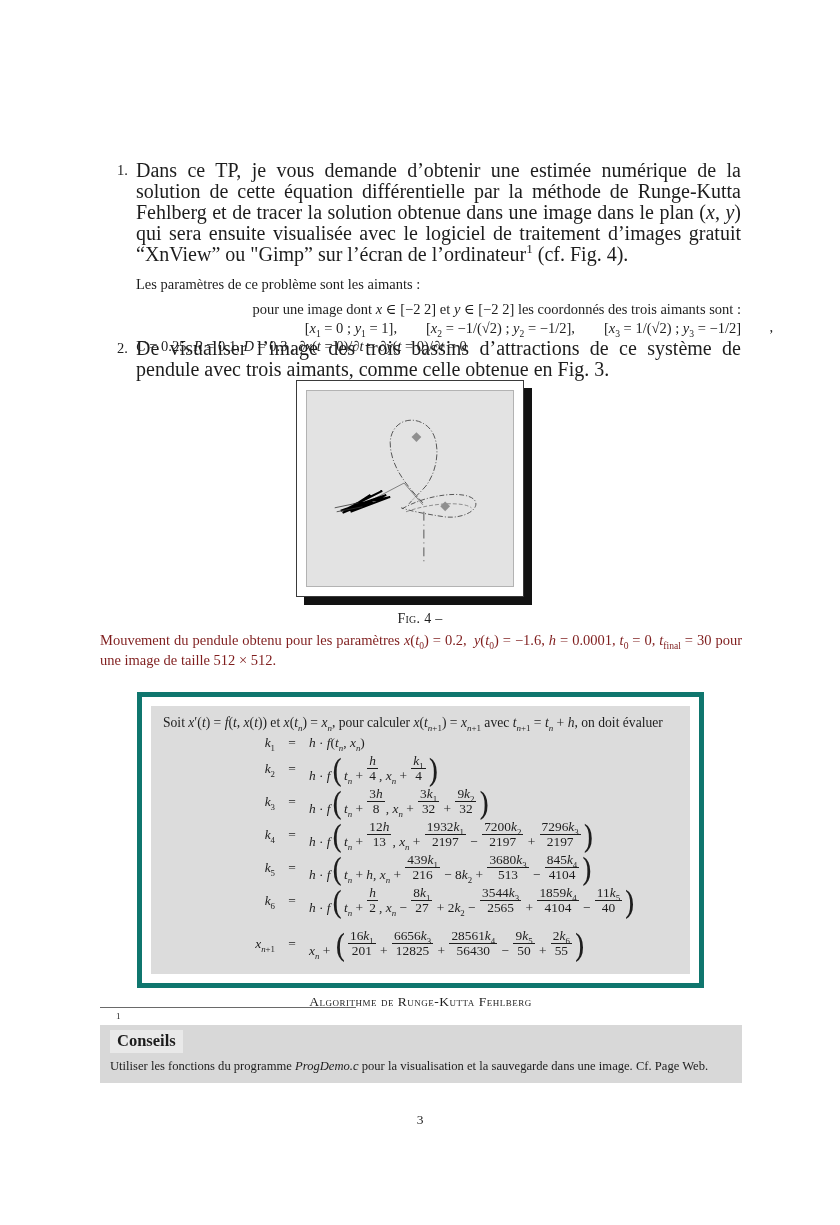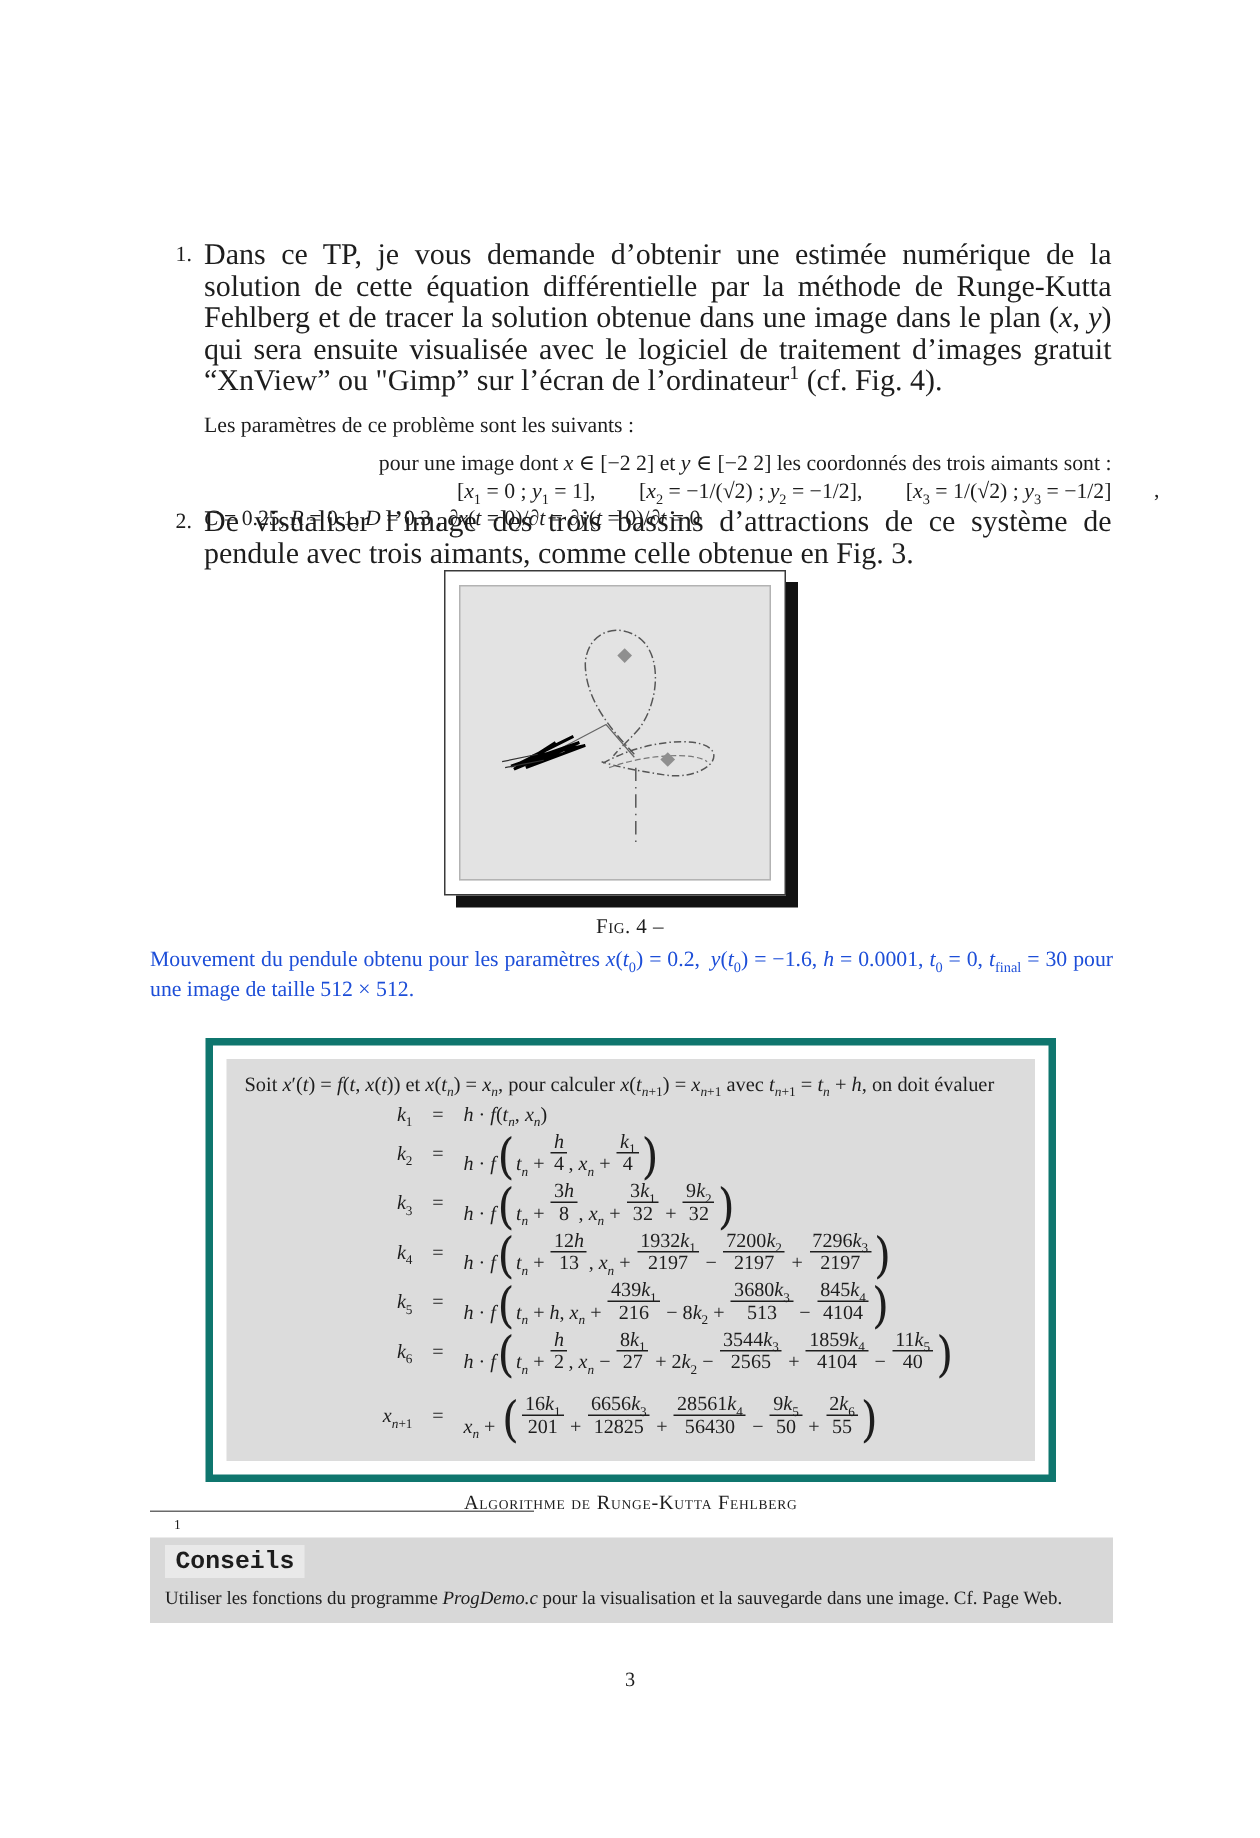--- a/index.html
+++ b/index.html
@@ -63,36 +63,36 @@
 
   
   .footnote-rule { position:absolute; top:1007px; left:100px; width:256px;
     border-top:1px solid #6a6a6a; height:0; }
   .footnote-mark { position:absolute; top:1011px; left:116px; font-size:9px; }
 
   
   .conseils { position:absolute; top:1025px; left:100px; width:642px;
     background:#d8d8d8; padding:5px 10px 9px; }
   .conseils-title { display:inline-block; background:#e9e9e9; padding:1px 7px 2px;
-    font-size:16.5px; font-weight:bold;font-family:Liberation Mono, monospace; }
+    font-size:16.5px; font-weight:bold; }
   .conseils-text { margin-top:5px; font-size:12.6px; line-height:16px; }
 
   .page-number { position:absolute; top:1112px; left:0; width:100%;
     text-align:center; font-size:13.5px; }
 </style>
 </head>
 <body>
 
 <div class="page">
 
   <div class="list-item" id="item1">
     <div class="item-marker">1.</div>
     <div class="item-body">
       <div class="para">Dans ce TP, je vous demande d’obtenir une estimée numérique de la solution de cette équation différentielle par la méthode de Runge-Kutta Fehlberg et de tracer la solution obtenue dans une image dans le plan (<i>x</i>, <i>y</i>) qui sera ensuite visualisée avec le logiciel de traitement d’images gratuit “XnView” ou "Gimp” sur l’écran de l’ordinateur<sup>1</sup> (cf. Fig. 4).</div>
-      <div class="params-intro">Les paramètres de ce problème sont les suivants :</div>
+      <div class="params-intro">Les paramètres de ce problème sont les aimants :</div>
       <div class="params">
         <div class="center">pour une image dont <i>x</i> ∈ [−2 2] et <i>y</i> ∈ [−2 2] les coordonnés des trois aimants sont :</div>
         <div class="center">[<i>x</i><sub>1</sub> = 0 ; <i>y</i><sub>1</sub> = 1],  [<i>x</i><sub>2</sub> = −1/(√2) ; <i>y</i><sub>2</sub> = −1/2],  [<i>x</i><sub>3</sub> = 1/(√2) ; <i>y</i><sub>3</sub> = −1/2]</div>
         <div class="trailing-comma">,</div>
         <div class="left"><i>C</i> = 0.25, <i>R</i> = 0.1, <i>D</i> = 0.3 , ∂<i>x</i>(<i>t</i> = 0)/∂<i>t</i> = ∂<i>y</i>(<i>t</i> = 0)/∂<i>t</i> = 0</div>
       </div>
     </div>
   </div>
 
   <div class="list-item" id="item2">
@@ -119,21 +119,21 @@
 
         <path d="M34 121 L 80 105 L 44 122 L 84 107 L 47 115 L 76 101 L 40 119 L 70 109 L 36 123 L 64 105" fill="none" stroke="#000" stroke-width="2"></path>
         <path d="M28 118 L 52 113 M 30 122 L 56 117" stroke="#333" stroke-width="0.8" fill="none"></path>
 
         <path d="M118 122 L 118 172" fill="none" stroke="#555" stroke-width="1" stroke-dasharray="9 4 1 4"></path>
       </svg>
     </div>
   </div>
 
   <div class="fig-label">Fig. 4 –</div>
-  <div class="fig-caption" style="color: #1d4ed8;">Mouvement du pendule obtenu pour les paramètres <i>x</i>(<i>t</i><sub>0</sub>) = 0.2, <i>y</i>(<i>t</i><sub>0</sub>) = −1.6, <i>h</i> = 0.0001, <i>t</i><sub>0</sub> = 0, <i>t</i><sub>final</sub> = 30 pour une image de taille 512 × 512.</div>
+  <div class="fig-caption" style="color: #7f1d1d;">Mouvement du pendule obtenu pour les paramètres <i>x</i>(<i>t</i><sub>0</sub>) = 0.2, <i>y</i>(<i>t</i><sub>0</sub>) = −1.6, <i>h</i> = 0.0001, <i>t</i><sub>0</sub> = 0, <i>t</i><sub>final</sub> = 30 pour une image de taille 512 × 512.</div>
 
   <div class="algo-wrap">
     <div class="algo-box">
       <div class="algo-inner">
         <div class="algo-intro">Soit <i>x</i>′(<i>t</i>) = <i>f</i>(<i>t</i>, <i>x</i>(<i>t</i>)) et <i>x</i>(<i>t</i><sub><i>n</i></sub>) = <i>x</i><sub><i>n</i></sub>, pour calculer <i>x</i>(<i>t</i><sub><i>n</i>+1</sub>) = <i>x</i><sub><i>n</i>+1</sub> avec <i>t</i><sub><i>n</i>+1</sub> = <i>t</i><sub><i>n</i></sub> + <i>h</i>, on doit évaluer</div>
         <div class="eq-list">
             <div class="eq-row">
               <span class="eq-lhs"><i>k</i><sub>1</sub></span>
               <span class="eq-eq">=</span>
               <span class="eq-rhs">

